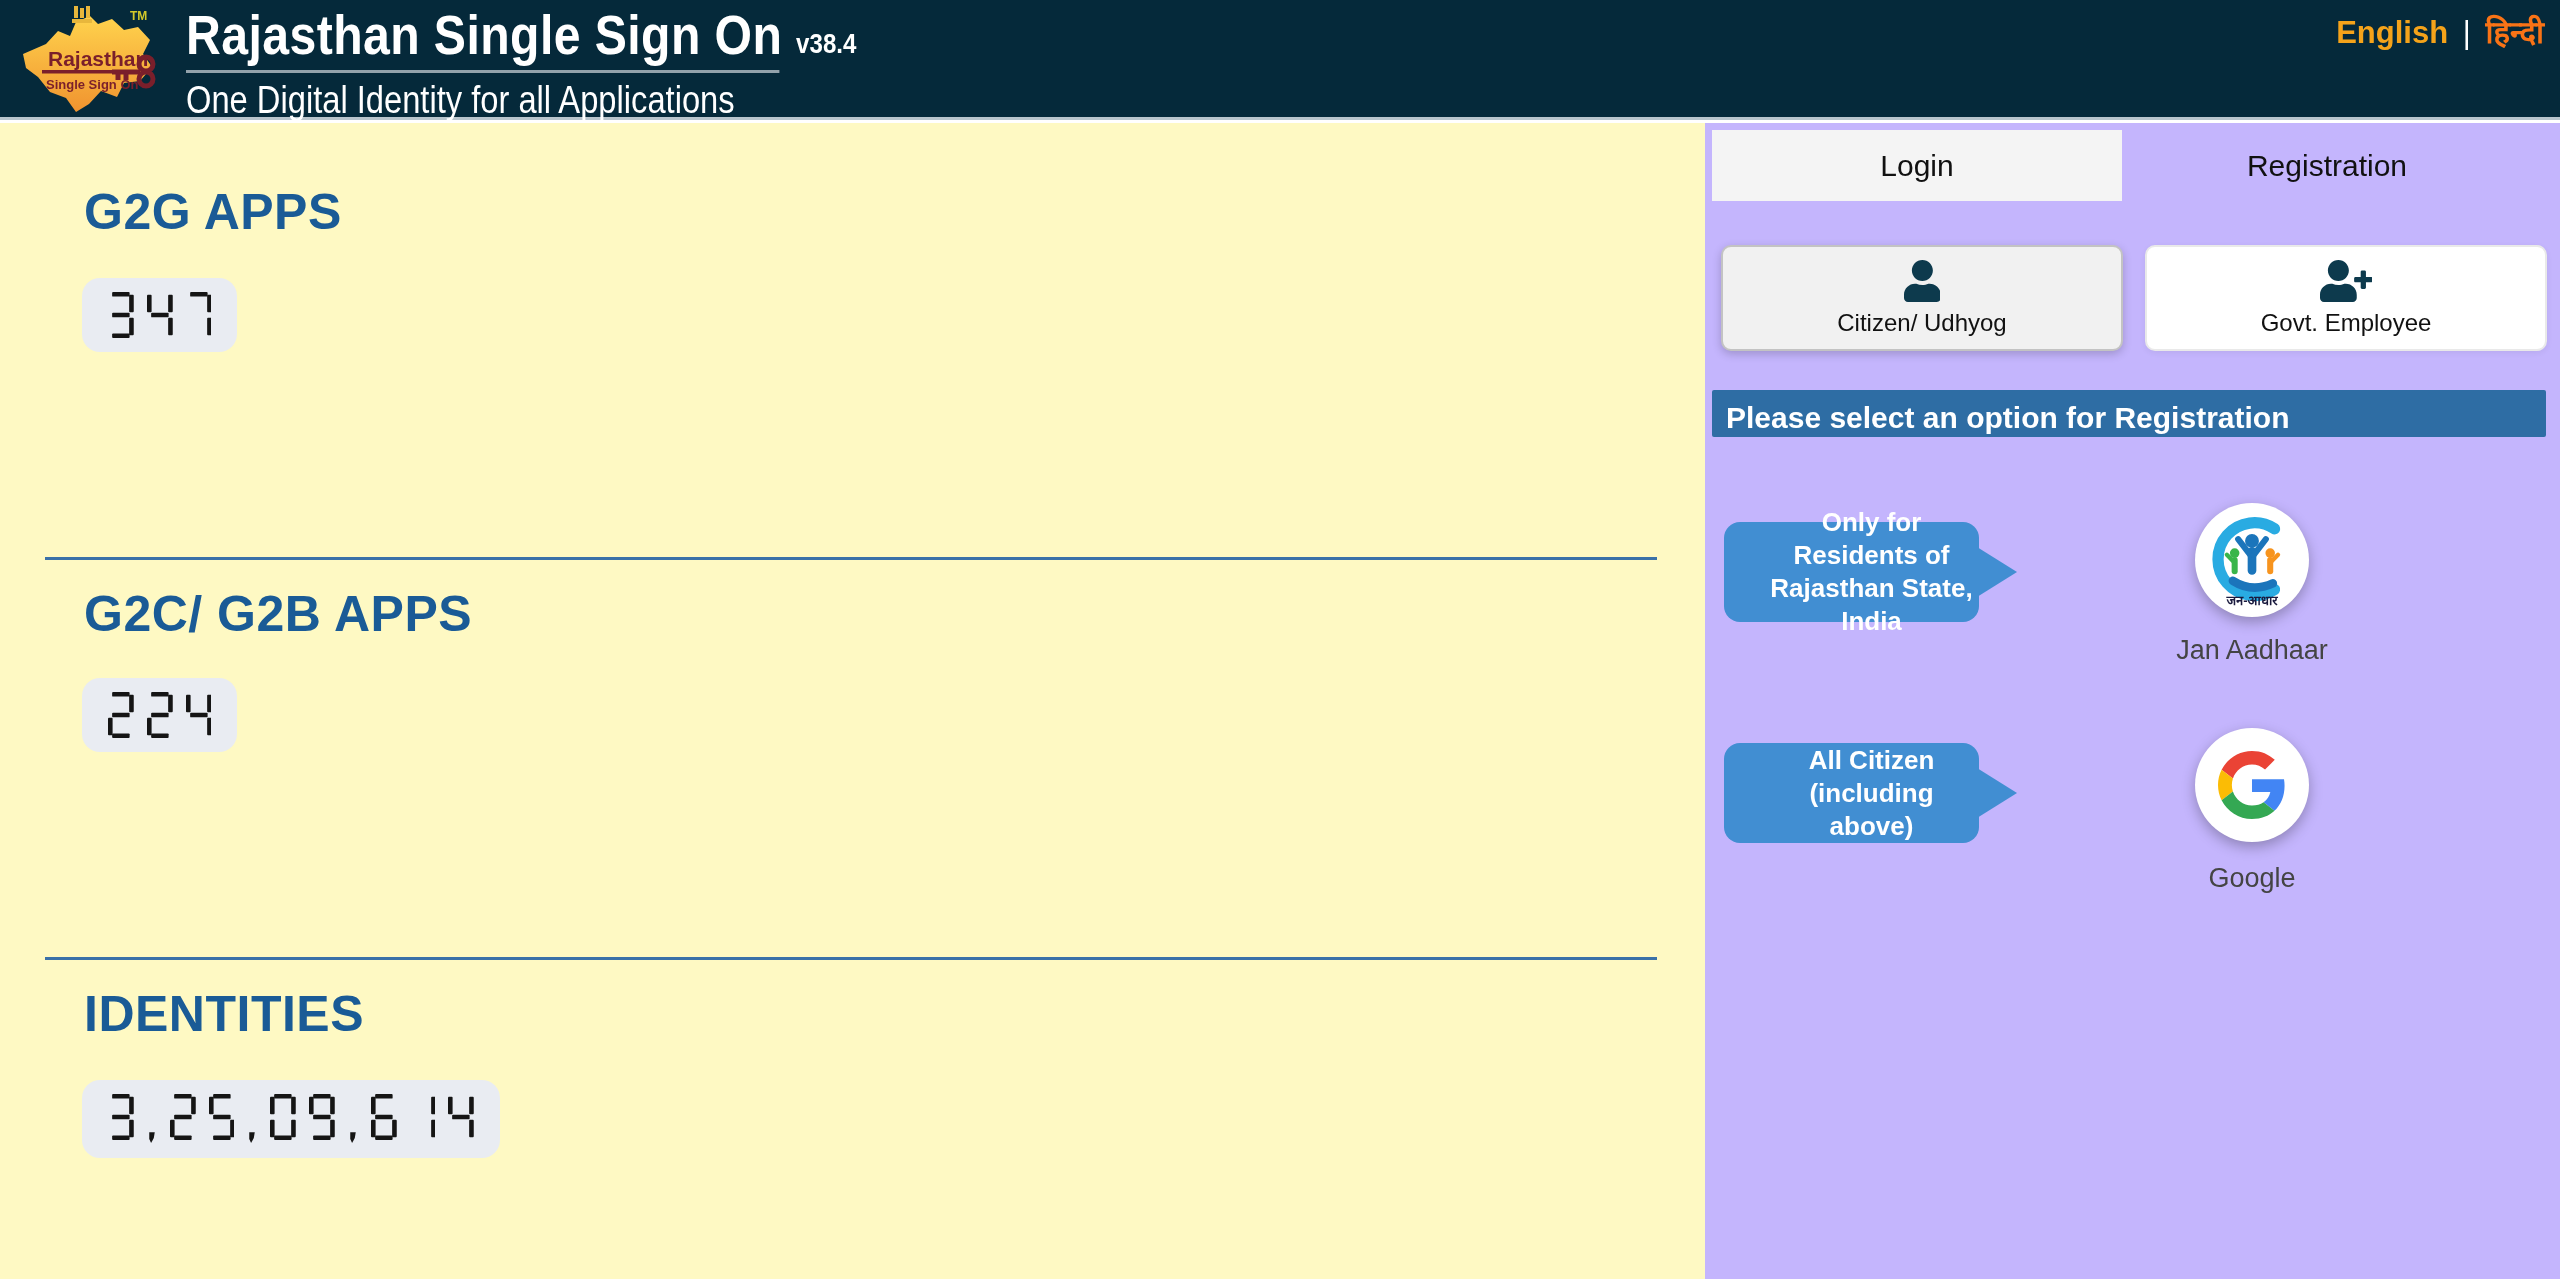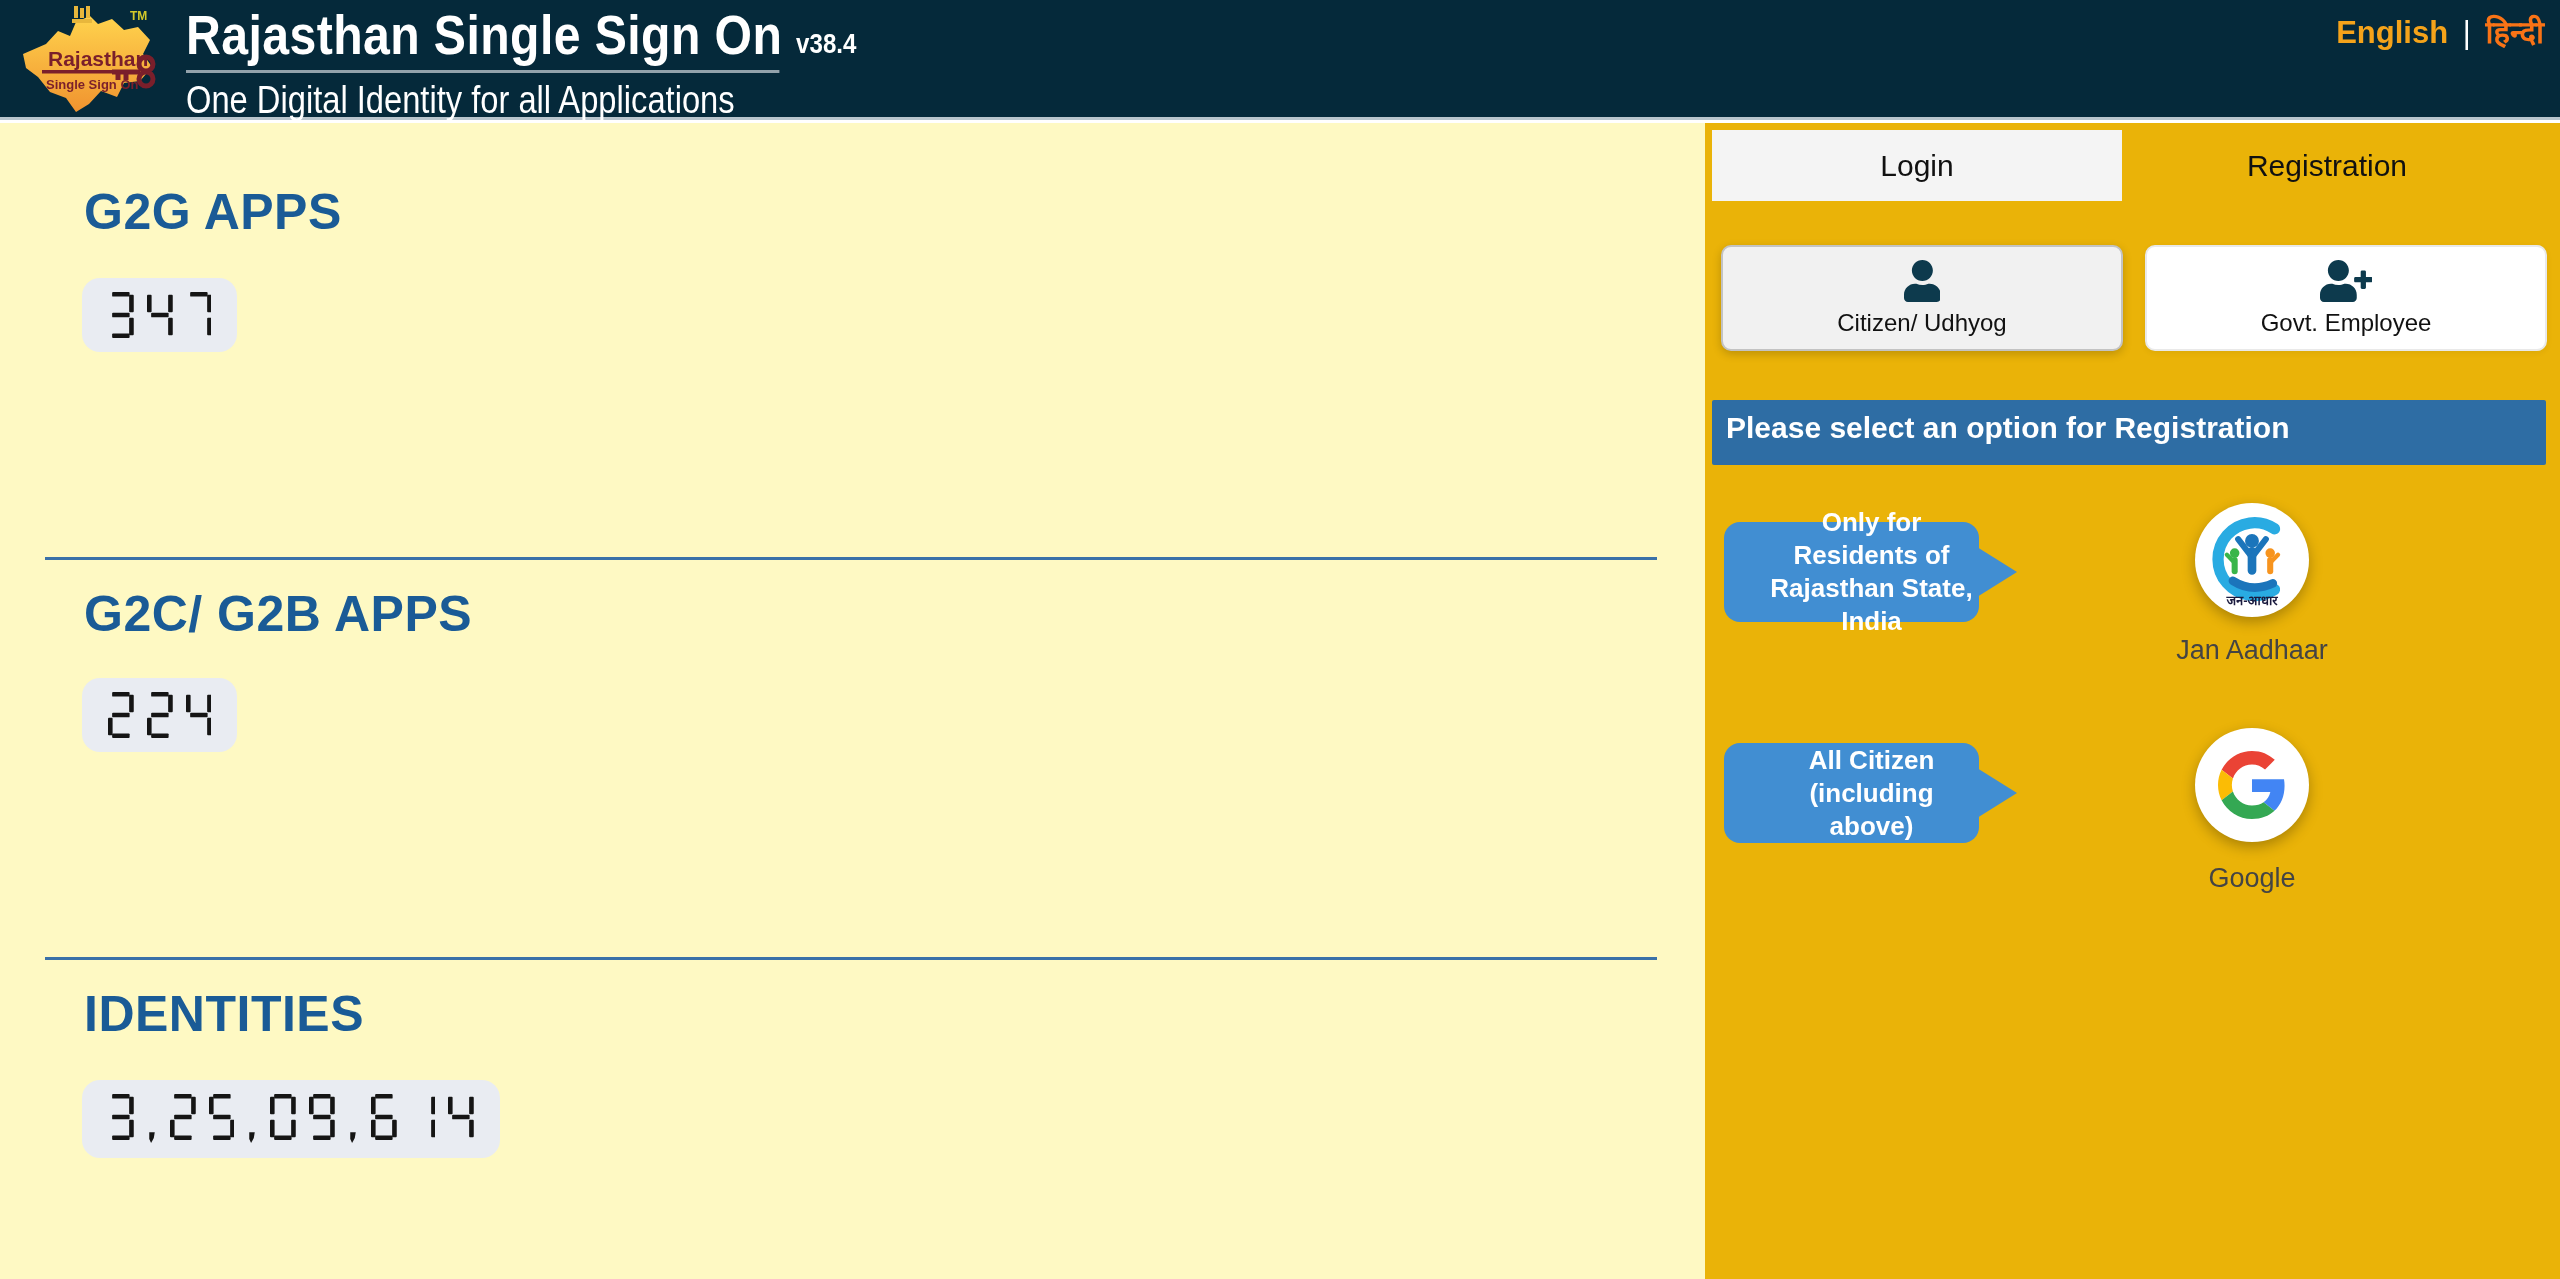--- a/index.html
+++ b/index.html
@@ -27,32 +27,32 @@
   .h1 { top:60px; } .h2 { top:462px; } .h3 { top:862px; }
   .divider { position:absolute; left:45px; width:1612px; border-top:3px solid #3a71a8; }
   .dv1 { top:434px; } .dv2 { top:834px; }
   .counter { position:absolute; left:82px; display:inline-flex; align-items:flex-start; gap:13px;
              background:#e9ecf2; border-radius:18px; padding:14px 26px; }
   .c1 { top:155px; } .c2 { top:555px; } .c3 { top:957px; }
   .seg-digit { height:46px; width:auto; display:block; }
   .seg-comma { height:50px; width:auto; display:block; }
 
   
-  .panel { position:absolute; left:1705px; top:123px; width:855px; height:1156px; background:#eab308; }
+  .panel { position:absolute; left:1705px; top:123px; width:855px; height:1156px; background:#c4b5fd; }
   .tabs { position:absolute; left:7px; top:7px; width:820px; height:71px; display:flex; }
   .tab { flex:1; text-align:center; line-height:71px; font-size:30px; color:#111; cursor:pointer; }
   .tab.active { background:#f4f4f4; }
   .user-buttons { position:absolute; left:16px; top:122px; width:826px; display:flex; gap:22px; }
   .user-btn { flex:1; height:106px; border-radius:10px; display:flex; flex-direction:column;
               align-items:center; justify-content:center; gap:7px; cursor:pointer; }
   .user-btn.selected { background:#f1f1f1; border:2px solid #c3c3c3; box-shadow:0 3px 10px rgba(0,0,0,0.20); }
   .user-btn.plain { background:#ffffff; border:2px solid #e9e9e9; box-shadow:0 2px 6px rgba(0,0,0,0.06); }
   .user-btn svg { height:42px; }
   .user-btn .ulabel { font-size:24px; color:#111; }
-  .prompt-bar { position:absolute; left:7px; top:277px; width:834px; height:65px; background:#2e6da4;
+  .prompt-bar { position:absolute; left:7px; top:267px; width:834px; height:47px; background:#2e6da4;
                 color:#ffffff; font-size:30px; font-weight:bold; line-height:55px; padding-left:14px;
                 border-radius:2px; }
   .bubble { position:absolute; left:19px; width:255px; height:100px; background:#418ed2; border-radius:16px;
             color:#ffffff; font-size:26px; font-weight:bold; line-height:33px; text-align:center;
             display:flex; flex-direction:column; align-items:center; justify-content:center;padding-left:40px; }
   .bubble::after { content:""; position:absolute; right:-38px; top:50%; transform:translateY(-50%);
                    border-top:25px solid transparent; border-bottom:25px solid transparent;
                    border-left:40px solid #418ed2; }
   .b1 { top:399px; } .b2 { top:620px; }
   .provider-circle { position:absolute; left:490px; width:114px; height:114px; border-radius:50%;

